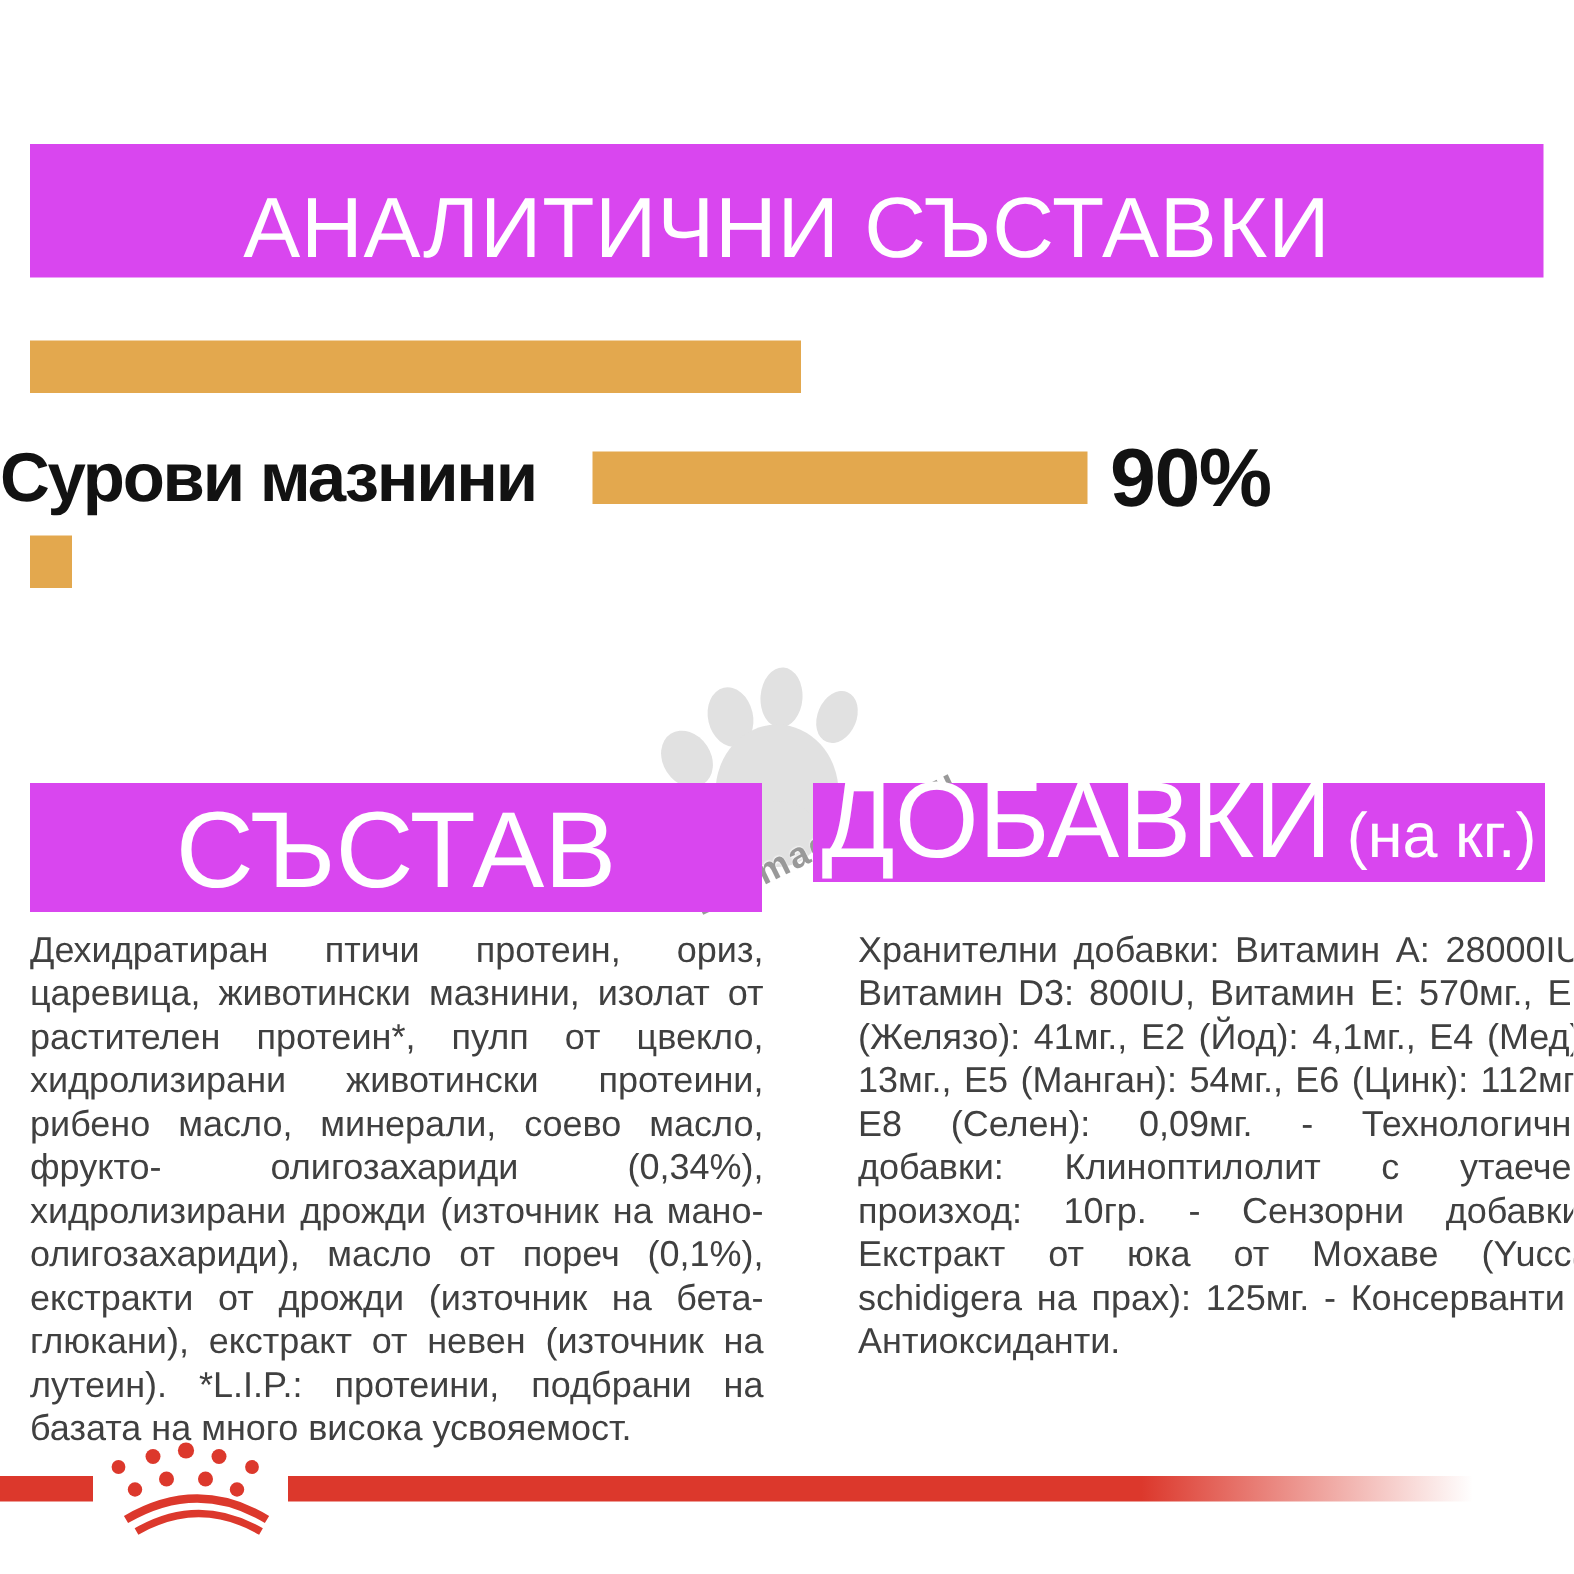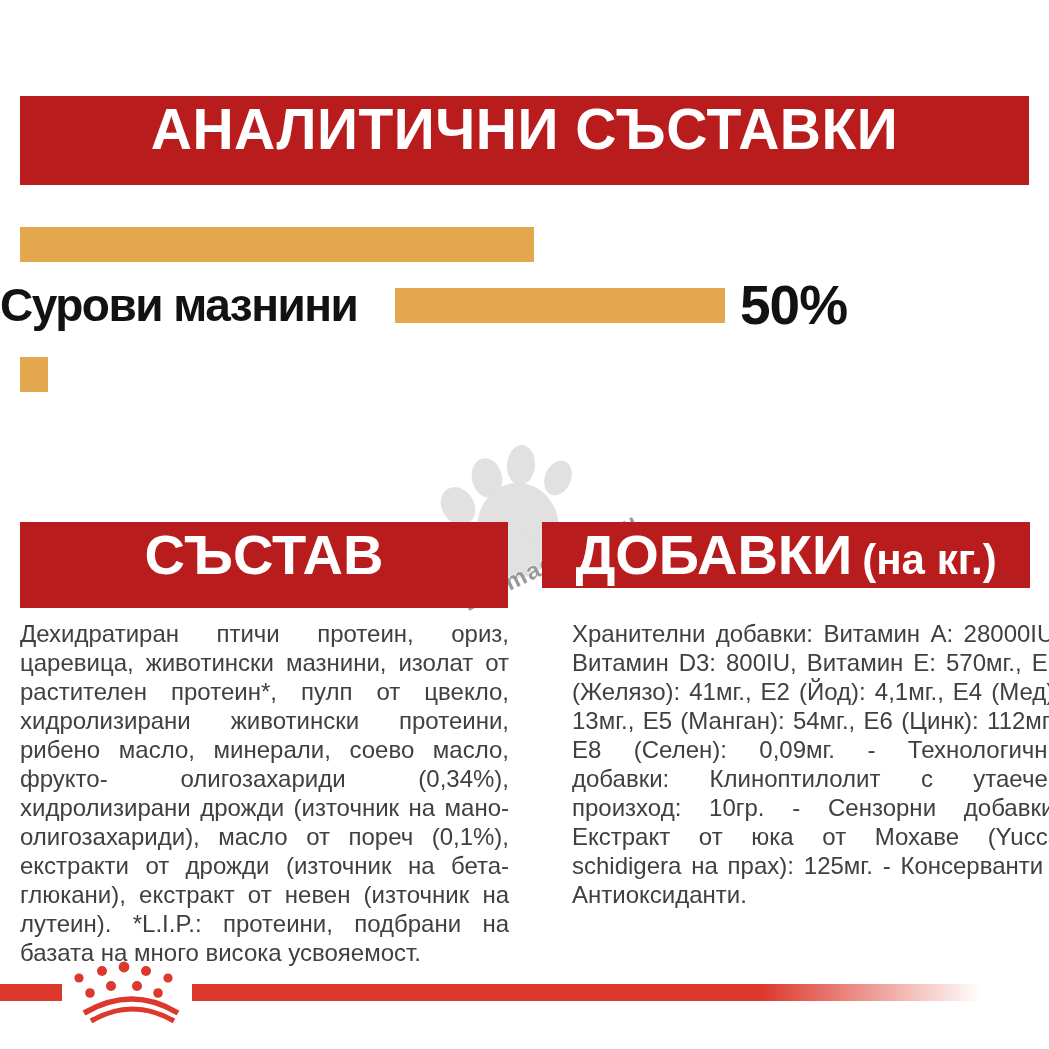--- a/index.html
+++ b/index.html
@@ -9,47 +9,47 @@
     position: relative;
     width: 1049px;
     height: 1049px;
     background: #ffffff;
     overflow: hidden;
   }
 
   
   .banner {
     position: absolute;
-    background: #b91c1c;
+    background: #d946ef;
     display: flex;
-    align-items: flex-start;
+    align-items: flex-end;
     justify-content: center;
     color: #ffffff;
-    font-weight: bold;
+    font-weight: normal;
   }
   #header-banner { left: 20px; top: 96px; width: 1009px; height: 89px; }
   #header-banner .banner-title { font-size: 57px; letter-spacing: 0.5px; white-space: nowrap; }
 
   #composition-banner { left: 20px; top: 522px; width: 488px; height: 86px; }
   #additives-banner   { left: 542px; top: 522px; width: 488px; height: 66px; }
-  .section-title { font-size: 56px; white-space: nowrap; }
+  .section-title { font-size: 72px; white-space: nowrap; }
   .section-title-suffix { font-size: 42px; margin-left: 10px; }
   #additives-banner .banner-inner { display: flex; align-items: baseline; }
 
   
   .chart-row {
     position: absolute;
     left: 0;
     width: 1049px;
     height: 64px;
     display: flex;
     align-items: center;
   }
   #chart-row-0 { top: 212px; }
-  #chart-row-1 { top: 273px; }
+  #chart-row-1 { top: 286px; }
   #chart-row-2 { top: 342px; }
   .chart-label {
     width: 375px;
     flex: 0 0 375px;
     padding-right: 18px;
     text-align: right;
     font-size: 46px;
     font-weight: bold;
     color: #121212;
     letter-spacing: -1.5px;
@@ -118,21 +118,21 @@
     <span class="banner-title">АНАЛИТИЧНИ СЪСТАВКИ</span>
   </div>
 
   <div id="chart">
     <div class="chart-row" id="chart-row-0">
       <div class="bar-fill" style="width: 514px; background: rgb(227, 168, 78);"></div>
     </div>
     <div class="chart-row" id="chart-row-1">
       <div class="chart-label">Сурови мазнини</div>
       <div class="bar-fill" style="width: 330px; background: rgb(227, 168, 78);"></div>
-      <div class="chart-value">50%</div>
+      <div class="chart-value">90%</div>
     </div>
     <div class="chart-row" id="chart-row-2">
       <div class="bar-fill" style="width: 28px; background: rgb(227, 168, 78);"></div>
     </div>
   </div>
 
   <svg id="watermark-paw" width="180" height="180" viewBox="0 0 180 180" xmlns="http://www.w3.org/2000/svg">
     <g fill="#cfcfcf" opacity="0.62">
       <ellipse cx="33" cy="66" rx="16" ry="20" transform="rotate(-33 33 66)"></ellipse>
       <ellipse cx="62" cy="38" rx="15" ry="20" transform="rotate(-13 62 38)"></ellipse>

